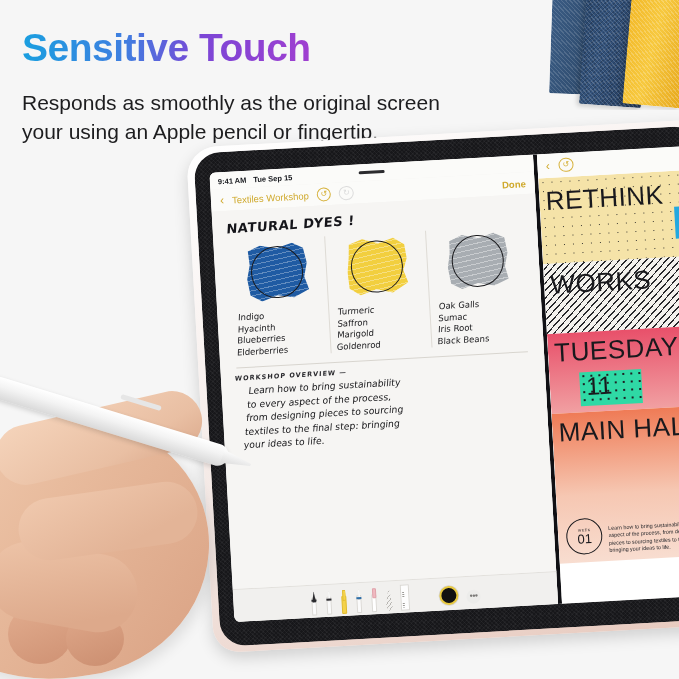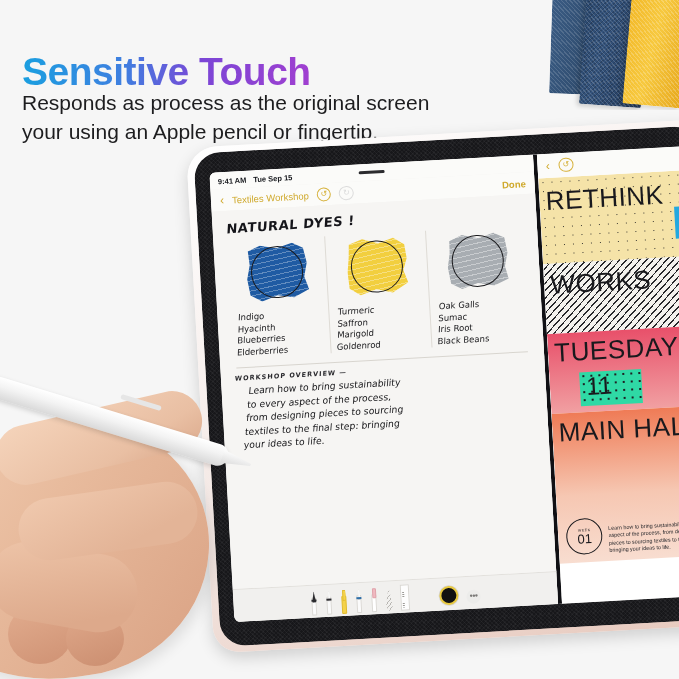--- a/index.html
+++ b/index.html
@@ -12,21 +12,20 @@
   #stage{position:absolute;inset:0;width:679px;height:679px;overflow:hidden;background:#f6f6f6;}
 
   
   .headline{
     position:absolute;left:22px;top:26px;
     font-size:39px;font-weight:700;letter-spacing:-.5px;
     background:linear-gradient(90deg,#1a9fe0 0%,#3f7fe0 35%,#7b46d6 62%,#a03fd0 100%);
     -webkit-background-clip:text;background-clip:text;color:transparent;
     -webkit-text-fill-color:transparent;
     white-space:nowrap;
-    margin-top:24px;
   }
   .subline{
     position:absolute;left:22px;top:88px;width:520px;
     font-size:21px;line-height:29px;color:#1d1d1f;font-weight:400;
   }
   .subline span{display:block;}
 
   
   .fabric{position:absolute;right:0;top:-12px;width:130px;height:122px;overflow:hidden;}
   .denim{
@@ -284,21 +283,21 @@
     background:#e6e6e6;border-radius:3px;transform:rotate(17deg);
   }
 </style>
 </head>
 <body>
 
 <div id="stage">
 
   <div class="headline">Sensitive Touch</div>
   <div class="subline">
-    <span>Responds as process as the original screen</span>
+    <span>Responds as smoothly as the original screen</span>
     <span>your using an Apple pencil or fingertip.</span>
   </div>
 
   <div class="fabric">
     <div class="denim2"></div>
     <div class="denim"></div>
     <div class="gold-fab"></div>
   </div>
 
   <div class="device">

